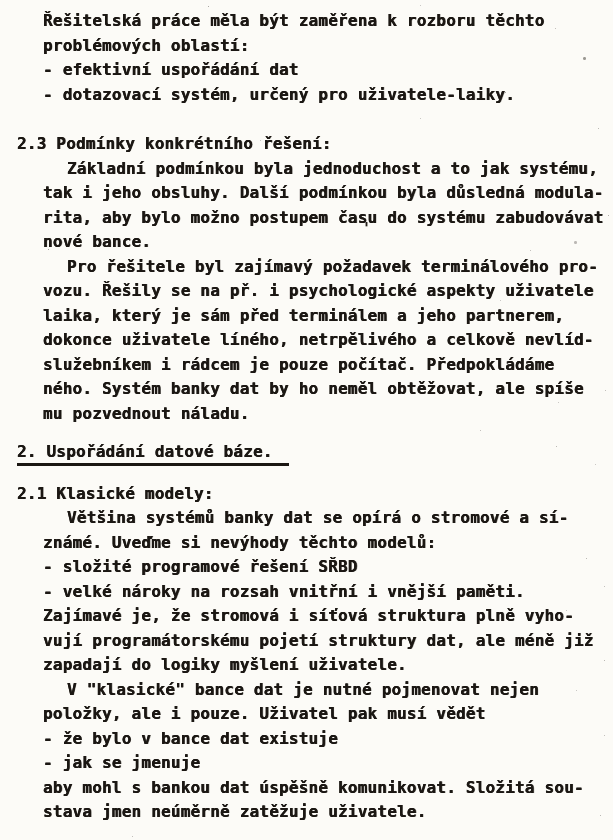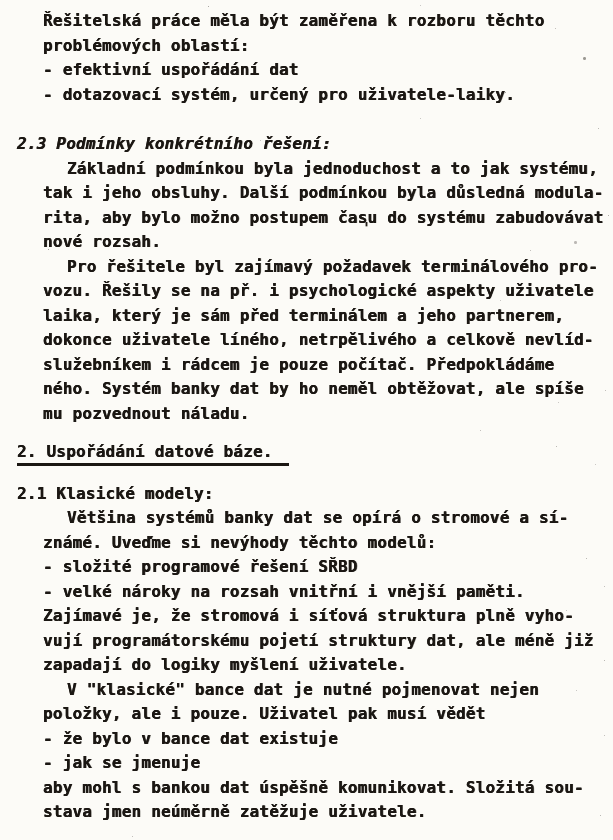--- a/index.html
+++ b/index.html
@@ -59,25 +59,25 @@
 <body>
 
 <div class="page">
   <div id="specks" class="specks" style="box-shadow: rgba(35, 30, 25, 0.5) 208px 6px 0px 0px, rgba(35, 30, 25, 0.3) 420px 5px 0px 0px, rgba(35, 30, 25, 0.35) 555px 28px 0px 0px, rgba(35, 30, 25, 0.45) 584px 58px 0px 1px, rgba(35, 30, 25, 0.5) 505px 92px 0px 0px, rgba(35, 30, 25, 0.3) 420px 118px 0px 0px, rgba(35, 30, 25, 0.4) 598px 128px 0px 0px, rgba(35, 30, 25, 0.3) 260px 140px 0px 0px, rgba(35, 30, 25, 0.3) 560px 170px 0px 0px, rgba(35, 30, 25, 0.45) 608px 215px 0px 0px, rgba(35, 30, 25, 0.3) 575px 242px 0px 1px, rgba(35, 30, 25, 0.55) 48px 249px 0px 0px, rgba(35, 30, 25, 0.35) 530px 250px 0px 0px, rgba(35, 30, 25, 0.3) 500px 300px 0px 0px, rgba(35, 30, 25, 0.4) 570px 332px 0px 0px, rgba(35, 30, 25, 0.3) 300px 345px 0px 0px, rgba(35, 30, 25, 0.35) 605px 390px 0px 0px, rgba(35, 30, 25, 0.3) 558px 402px 0px 0px, rgba(35, 30, 25, 0.35) 480px 430px 0px 0px, rgba(35, 30, 25, 0.4) 556px 446px 0px 0px, rgba(35, 30, 25, 0.3) 595px 464px 0px 0px, rgba(35, 30, 25, 0.35) 540px 520px 0px 0px, rgba(35, 30, 25, 0.4) 586px 558px 0px 0px, rgba(35, 30, 25, 0.35) 604px 586px 0px 0px, rgba(35, 30, 25, 0.3) 566px 610px 0px 0px, rgba(35, 30, 25, 0.3) 520px 640px 0px 0px, rgba(35, 30, 25, 0.4) 604px 660px 0px 0px, rgba(35, 30, 25, 0.3) 576px 690px 0px 0px, rgba(35, 30, 25, 0.35) 604px 735px 0px 0px, rgba(35, 30, 25, 0.3) 262px 790px 0px 0px, rgba(35, 30, 25, 0.4) 600px 815px 0px 0px, rgba(35, 30, 25, 0.35) 132px 836px 0px 0px;"></div>
   <span id="stray" class="stray" style="left: 362px; top: 220px;">'</span>
   <div id="doc" class="doc">
       <div class="line m-body">Řešitelská práce měla být zaměřena k rozboru těchto</div>
       <div class="line m-body">problémových oblastí:</div>
       <div class="line m-body">- efektivní uspořádání dat</div>
       <div class="line m-body">- dotazovací systém, určený pro uživatele-laiky.</div>
-      <div class="line m-heading" style="margin-top: 25px; font-style: italic;">2.3 Podmínky konkrétního řešení:</div>
+      <div class="line m-heading" style="margin-top: 25px;">2.3 Podmínky konkrétního řešení:</div>
       <div class="line m-para">Základní podmínkou byla jednoduchost a to jak systému,</div>
       <div class="line m-body">tak i jeho obsluhy. Další podmínkou byla důsledná modula-</div>
       <div class="line m-body">rita, aby bylo možno postupem času do systému zabudovávat</div>
-      <div class="line m-body">nové rozsah.</div>
+      <div class="line m-body">nové bance.</div>
       <div class="line m-para">Pro řešitele byl zajímavý požadavek terminálového pro-</div>
       <div class="line m-body">vozu. Řešily se na př. i psychologické aspekty uživatele</div>
       <div class="line m-body">laika, který je sám před terminálem a jeho partnerem,</div>
       <div class="line m-body">dokonce uživatele líného, netrpělivého a celkově nevlíd-</div>
       <div class="line m-body">služebníkem i rádcem je pouze počítač. Předpokládáme</div>
       <div class="line m-body">ného. Systém banky dat by ho neměl obtěžovat, ale spíše</div>
       <div class="line m-body">mu pozvednout náladu.</div>
       <div class="line m-heading" style="margin-top: 16px;"><span class="underlined">2. Uspořádání datové báze.</span></div>
       <div class="line m-heading" style="margin-top: 15px;">2.1 Klasické modely:</div>
       <div class="line m-para">Většina systémů banky dat se opírá o stromové a sí-</div>

